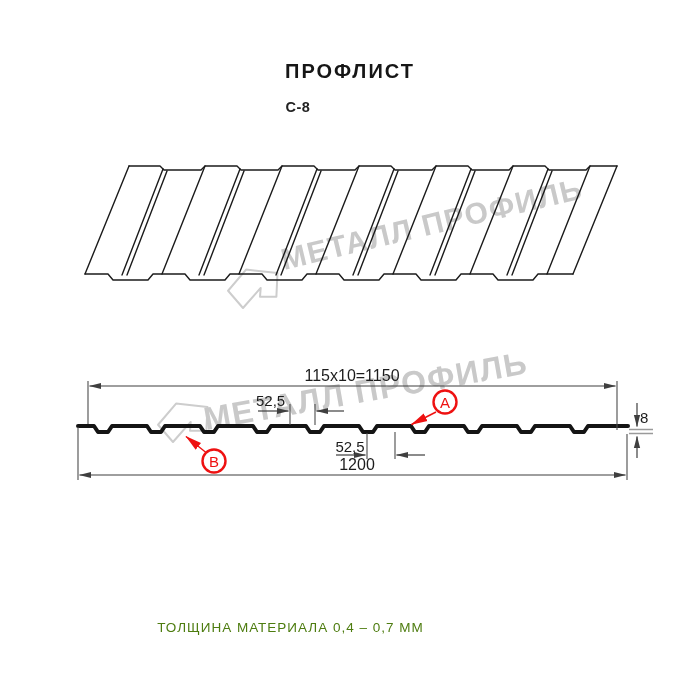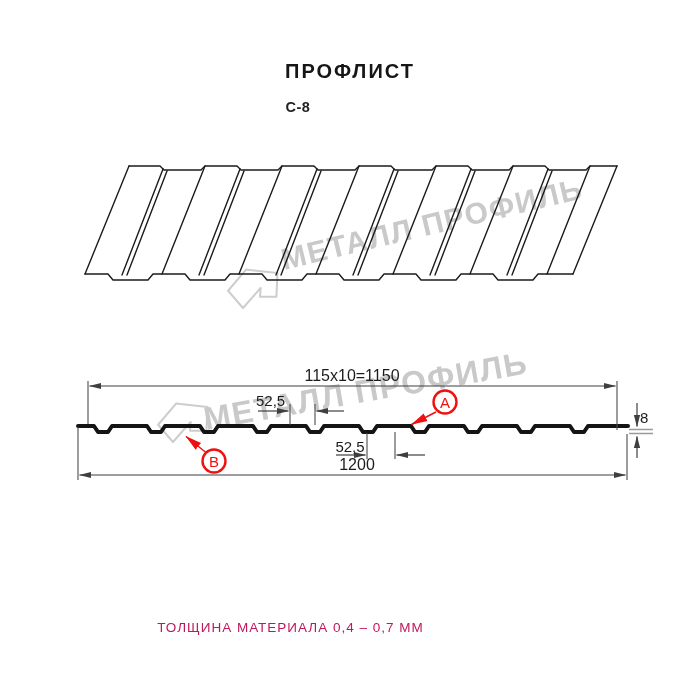--- a/index.html
+++ b/index.html
@@ -10,21 +10,21 @@
   .page-title{
     position:absolute;top:60px;left:0;width:700px;text-align:center;
     font-size:20px;font-weight:800;letter-spacing:2px;color:#161616;
   }
   .page-subtitle{
     position:absolute;top:99px;left:0;width:596px;text-align:center;
     font-size:14.5px;font-weight:700;letter-spacing:0.5px;color:#222;
   }
   .footer-note{
     position:absolute;top:620px;left:0;width:581px;text-align:center;
-    font-size:13.5px;font-weight:400;letter-spacing:1px;color:#be185d;
+    font-size:13.5px;font-weight:400;letter-spacing:1px;color:#4d7c0f;
   }
   svg{position:absolute;top:0;left:0;}
   .sheetline{stroke:#1b1b1b;stroke-width:1.4;fill:none;stroke-linejoin:round;stroke-linecap:round;}
   .profile{stroke:#141414;stroke-width:4;fill:none;stroke-linejoin:round;stroke-linecap:round;}
   .dimline{stroke:#3f3f3f;stroke-width:1.2;fill:none;}
   .extline{stroke:#4d4d4d;stroke-width:1.1;fill:none;}
   .planeline{stroke:#9a9a9a;stroke-width:1.4;fill:none;}
   .dimtext{fill:#1c1c1c;font-size:16px;font-family:"Liberation Sans",sans-serif;}
   .dimtext-sm{fill:#1c1c1c;font-size:15px;font-family:"Liberation Sans",sans-serif;}
   .redmark{stroke:#ee1111;fill:none;}

